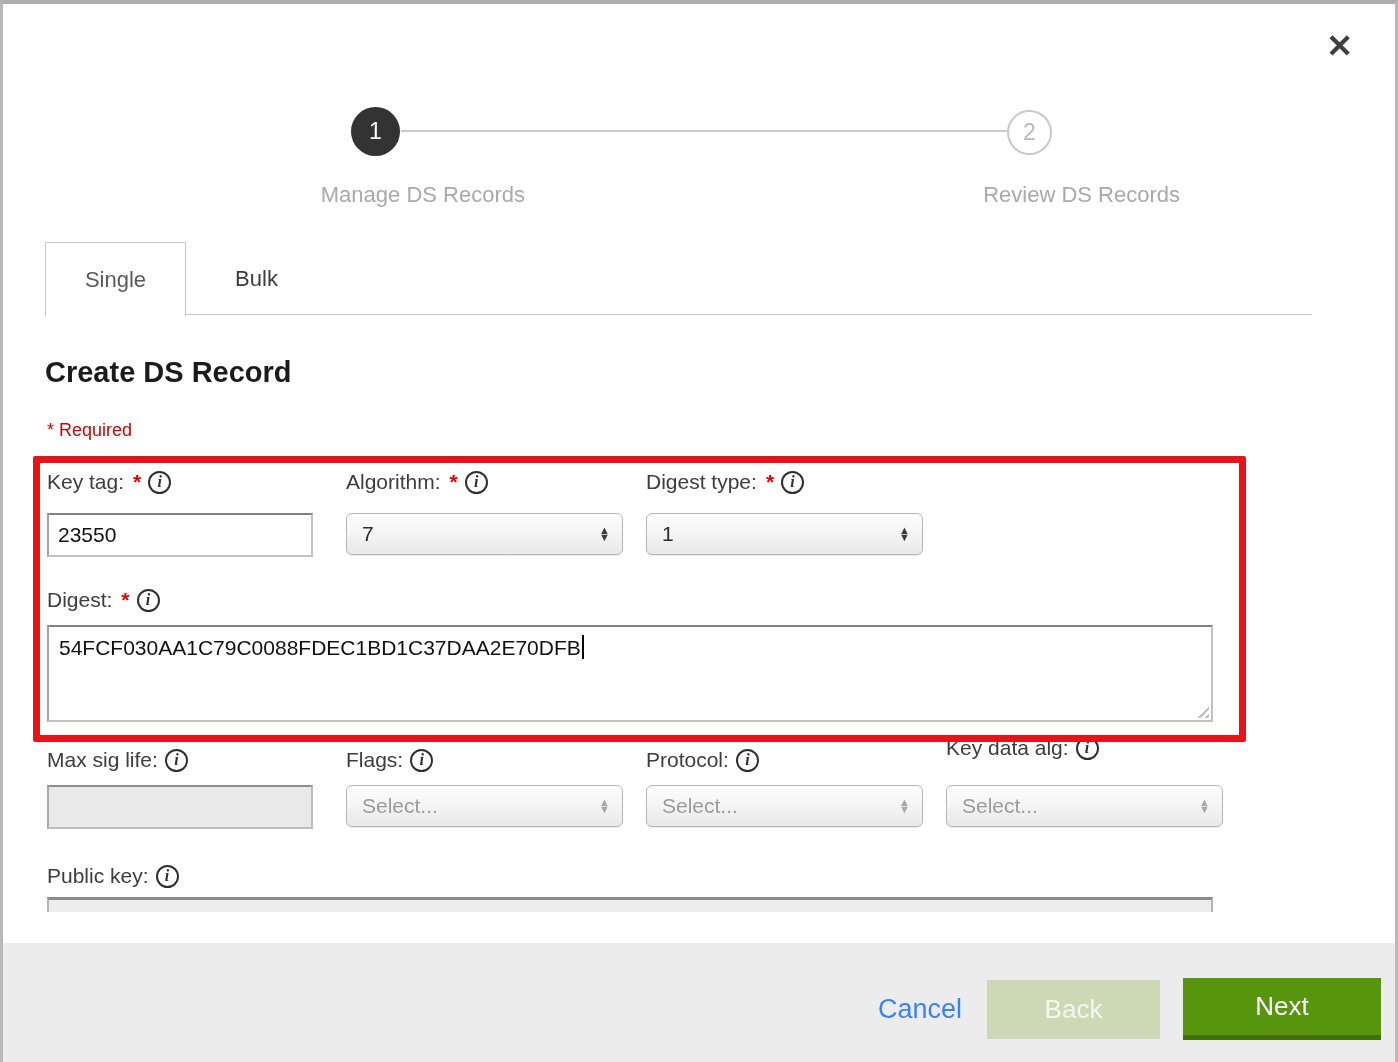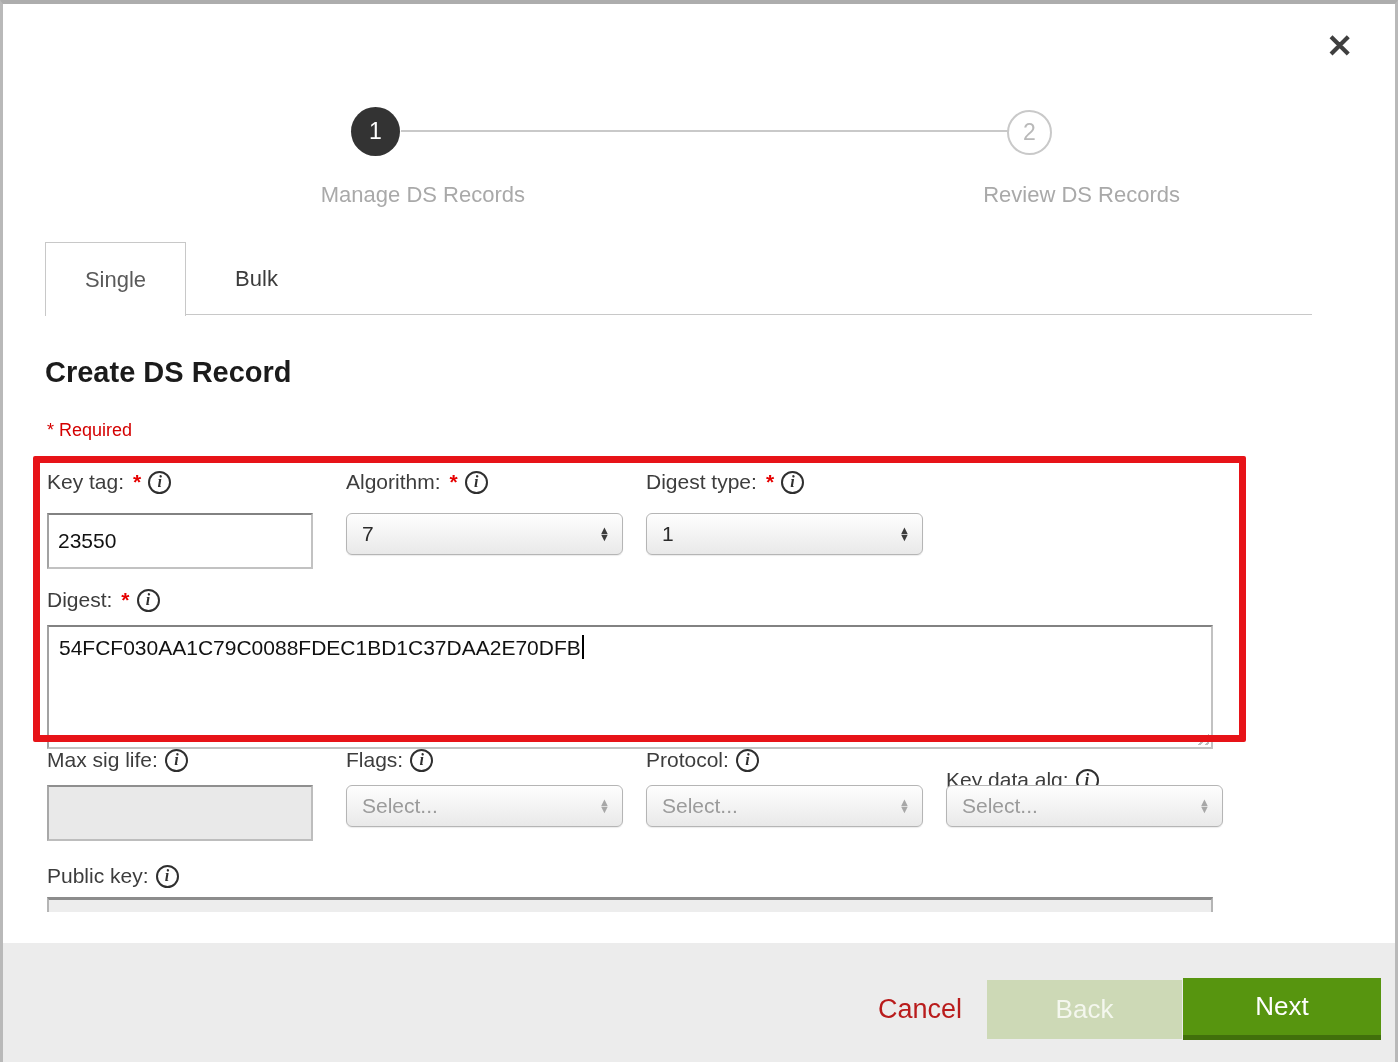--- a/index.html
+++ b/index.html
@@ -91,21 +91,21 @@
   .info-icon {
     display: inline-flex; align-items: center; justify-content: center;
     width: 23px; height: 23px; border-radius: 50%;
     border: 2px solid #2f2f2f; color: #2f2f2f;
     font-family: "Liberation Serif", serif; font-style: italic; font-weight: bold;
     font-size: 16px; cursor: pointer; flex: 0 0 auto;
   }
 
   
   .text-input {
-    position: absolute; height: 56px; background: #ffffff;
+    position: absolute; height: 44px; background: #ffffff;
     border: 2px solid; border-color: #828282 #c2c2c2 #c2c2c2 #a2a2a2;
     font-size: 21px; color: #111; display: flex; align-items: center;
     padding-left: 9px;
   }
   .text-input.disabled { background: #e9e9e9; border-color: #8f8f8f #bdbdbd #bdbdbd #a8a8a8; }
 
   
   .textarea {
     position: absolute; background: #ffffff;
     border: 2px solid; border-color: #828282 #c2c2c2 #c2c2c2 #a2a2a2;
@@ -143,28 +143,28 @@
     border-right: 2px solid #b5b5b5; background: #ededed;
   }
 
   
   .footer {
     position: absolute; left: 0; right: 0; top: 939px; height: 123px;
     background: #ececec;
   }
   .cancel-link {
     position: absolute; left: 875px; top: 990px;
-    font-size: 27px; color: #b91c1c; cursor: pointer;
+    font-size: 27px; color: #3b82f6; cursor: pointer;
   }
   .btn {
     position: absolute; display: flex; align-items: center; justify-content: center;
     font-size: 26px; cursor: pointer;
   }
   .btn-back {
-    left: 984px; top: 976px; width: 195px; height: 59px;
+    left: 984px; top: 976px; width: 173px; height: 59px;
     background: #cdd9b6; color: #f4f7ee;
   }
   .btn-next {
     left: 1180px; top: 974px; width: 198px; height: 62px;
     background: #57950f; color: #ffffff;
     border-bottom: 5px solid #41700b;
   }
 </style>
 </head>
 <body>
@@ -224,38 +224,38 @@
       <span>▲</span>
         <span>▼</span>
     </span>
   </div>
 
   <div class="field-label" style="left:44px; top:584px;">
     <span>Digest:</span>
     <span class="req-mark">*</span>
     <span class="info-icon">i</span>
   </div>
-  <div class="textarea" style="left:44px; top:621px; width:1166px; height:124px;">
+  <div class="textarea" style="left:44px; top:621px; width:1166px; height:97px;">
     <span>54FCF030AA1C79C0088FDEC1BD1C37DAA2E70DFB</span><span class="caret"></span>
     <span class="resize-handle"></span>
   </div>
 
   <div class="field-label" style="left:44px; top:744px;">
     <span>Max sig life:</span>
     <span class="info-icon">i</span>
   </div>
   <div class="field-label" style="left:343px; top:744px;">
     <span>Flags:</span>
     <span class="info-icon">i</span>
   </div>
   <div class="field-label" style="left:643px; top:744px;align-items:center;">
     <span>Protocol:</span>
     <span class="info-icon">i</span>
   </div>
-  <div class="field-label" style="left:943px; top:764px;">
+  <div class="field-label" style="left:943px; top:732px;">
     <span>Key data alg:</span>
     <span class="info-icon">i</span>
   </div>
 
   <div class="text-input disabled" style="left:44px; top:781px; width:266px;">
     <span></span>
   </div>
   <div class="select placeholder" style="left:343px; top:781px;">
     <span class="sel-value">Select...</span>
     <span class="spinner">

